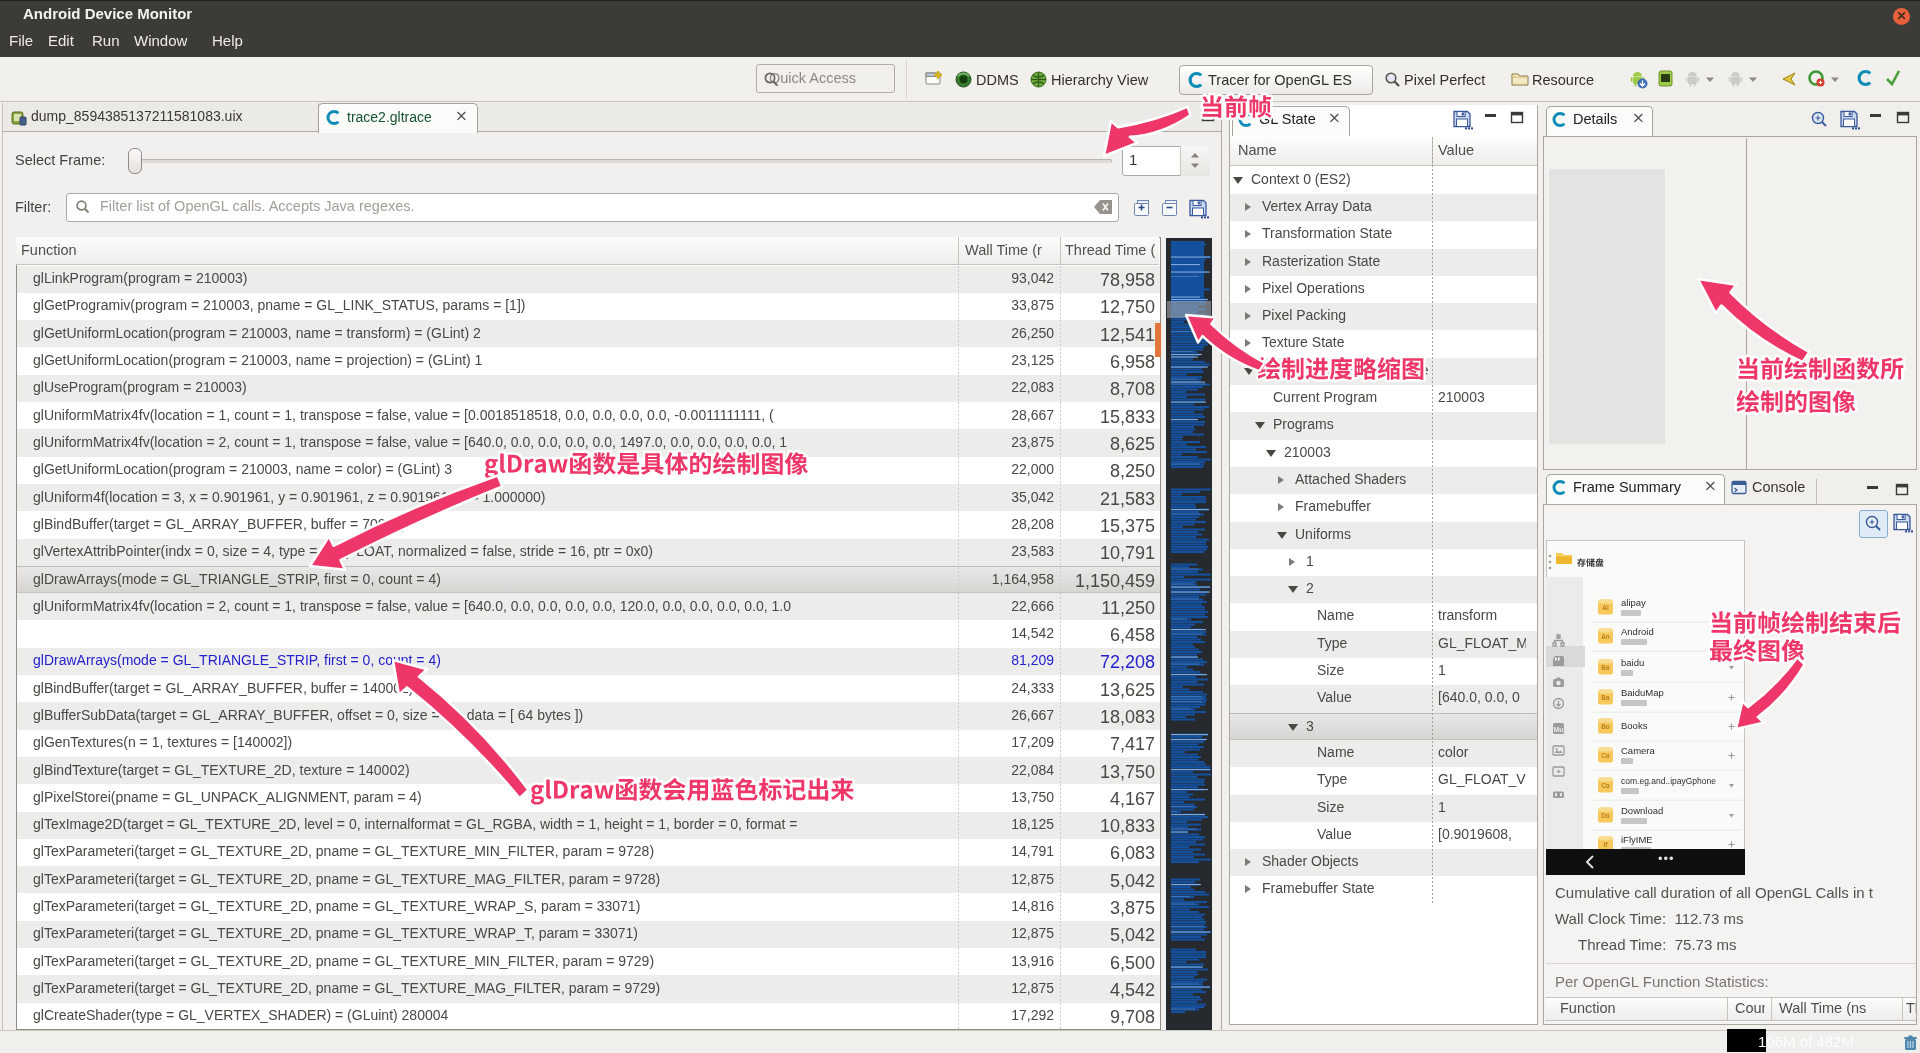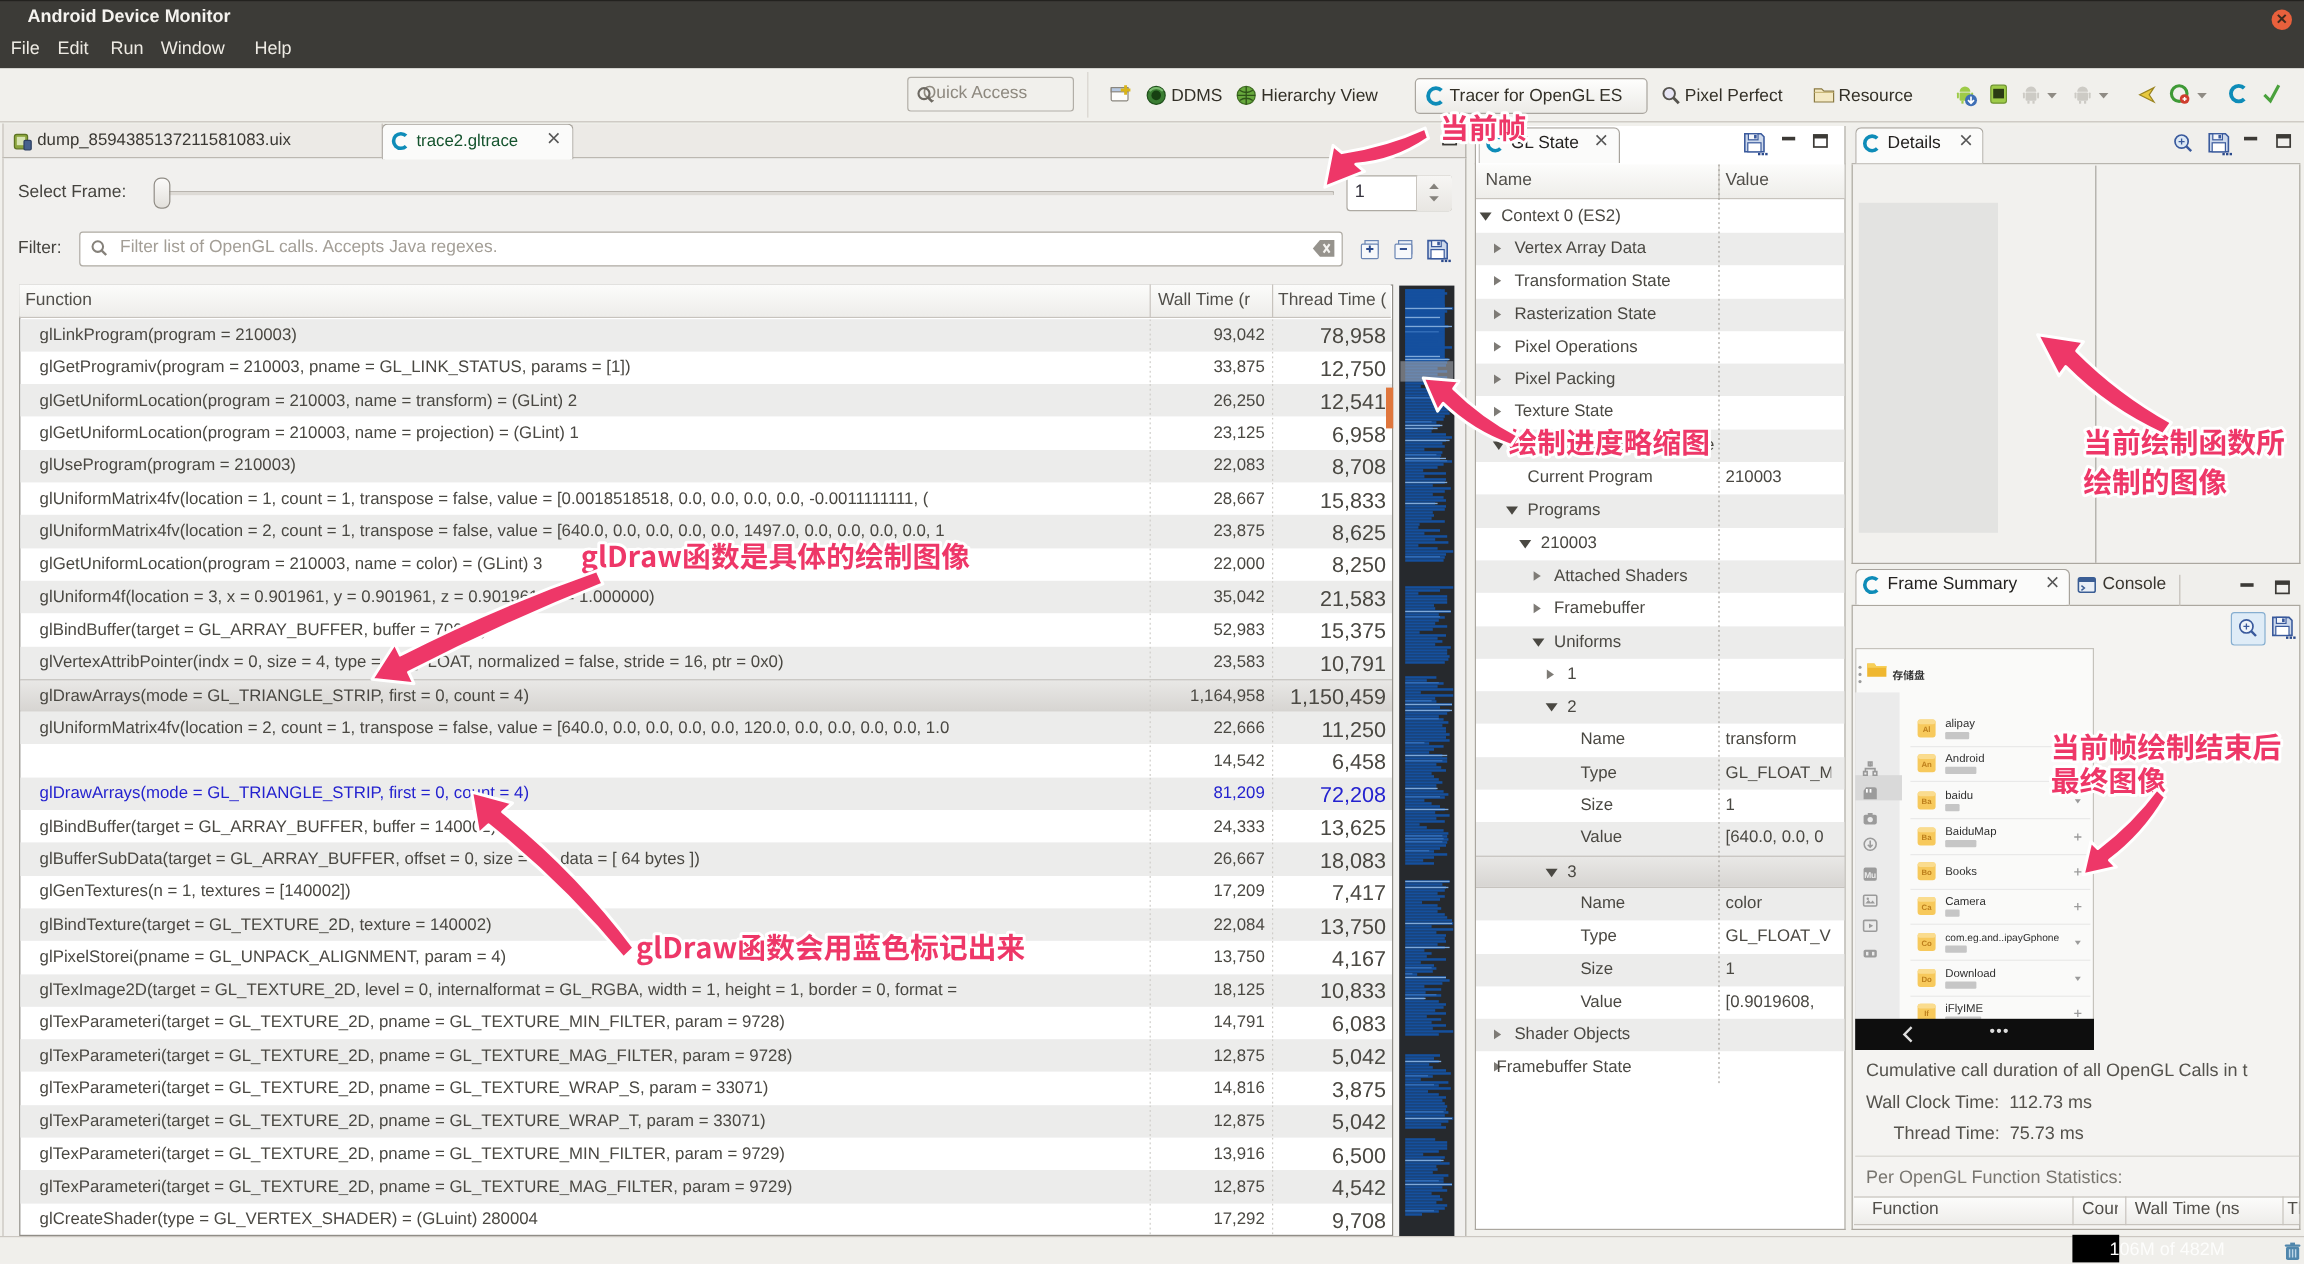--- a/index.html
+++ b/index.html
@@ -295,21 +295,21 @@
   </div>
 <div class="abs frow gray" style="left:17px;top:484.0px">
     <div class="fn">glUniform4f(location = 3, x = 0.901961, y = 0.901961, z = 0.901961, w = 1.000000)</div>
     <div class="w1">35,042</div>
     <div class="w2">21,583</div>
     <div class="dot" style="left:941px"></div>
     <div class="dot" style="left:1043px"></div>
   </div>
 <div class="abs frow" style="left:17px;top:511.3px">
     <div class="fn">glBindBuffer(target = GL_ARRAY_BUFFER, buffer = 70001)</div>
-    <div class="w1">52,983</div>
+    <div class="w1">28,208</div>
     <div class="w2">15,375</div>
     <div class="dot" style="left:941px"></div>
     <div class="dot" style="left:1043px"></div>
   </div>
 <div class="abs frow gray" style="left:17px;top:538.6px">
     <div class="fn">glVertexAttribPointer(indx = 0, size = 4, type = GL_FLOAT, normalized = false, stride = 16, ptr = 0x0)</div>
     <div class="w1">23,583</div>
     <div class="w2">10,791</div>
     <div class="dot" style="left:941px"></div>
     <div class="dot" style="left:1043px"></div>
@@ -900,21 +900,21 @@
 <div class="abs trow " style="top:821.8px">
     <div class="lab" style="left:87px">Value</div>
     <div class="abs" style="left:208px;top:4px;font-size:14px;color:#4a4842;white-space:nowrap;overflow:hidden;width:88px">[0.9019608,</div>
   </div>
 <div class="abs trow gray" style="top:849.1px">
     <div class="tri-r" style="left:15px;top:9px"></div>
     <div class="lab" style="left:32px">Shader Objects</div>
   </div>
 <div class="abs trow " style="top:876.4px">
     <div class="tri-r" style="left:15px;top:9px"></div>
-    <div class="lab" style="left:17px">Framebuffer State</div>
+    <div class="lab" style="left:32px">Framebuffer State</div>
   </div>
 <div id="gldotted" class="abs"></div>
 <div class="abs panel-tabrow" style="left:1543px;top:105px;width:374px;height:32px;border-bottom:1px solid #aba79f"></div>
 <div id="detpanel" class="abs"></div>
 <div class="abs ptab" style="left:1546px;top:106px;width:107px"></div>
 <svg class="abs" style="left:1552px;top:112px;z-index:4" width="15" height="15" viewBox="0 0 16 16">
     <path d="M13.2 3.4 A6.5 6.5 0 1 0 13.2 12.6" fill="none" stroke="#0e8cb8" stroke-width="3.2"></path>
   </svg>
 <div class="abs" style="left:1573px;top:111px;font-size:14.5px;color:#242220;z-index:3">Details</div>
 <div class="abs" style="left:1634px;top:112px;font-size:11px;color:#555;font-weight:bold;z-index:3">⨉</div>

